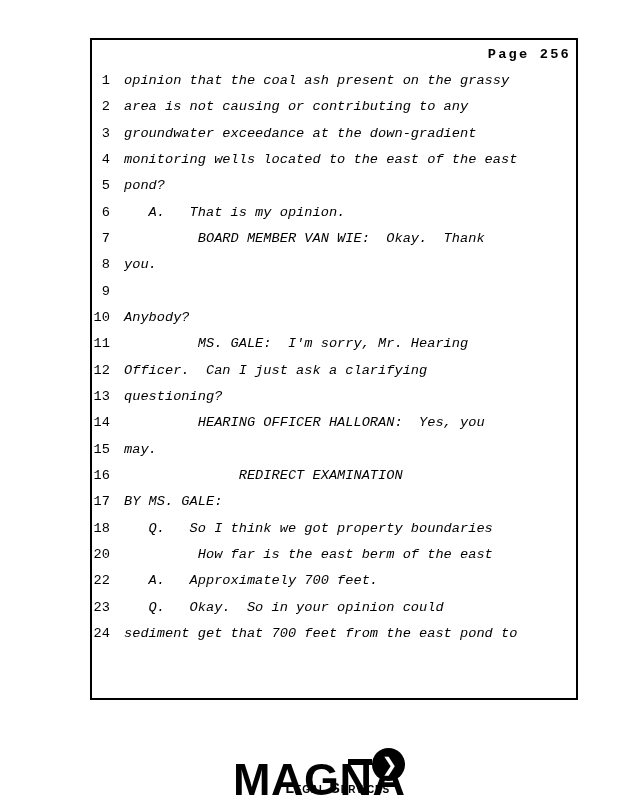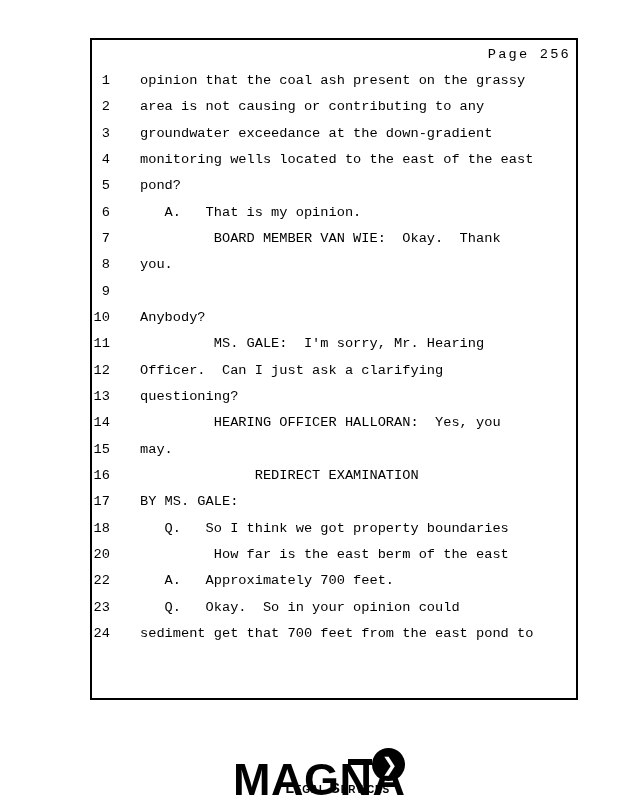--- a/index.html
+++ b/index.html
@@ -27,39 +27,41 @@
     overflow: hidden;
   }
   .page-label {
     margin-top: 6px;
     padding-right: 5px;
     text-align: right;
     font-size: 13.67px;
     letter-spacing: 2.2px;
     line-height: 18px;
     white-space: pre;
+    font-weight: bold;
   }
   .lines {
     margin-top: 4px;
   }
   .line {
     display: flex;
     line-height: 26.33px;
     font-size: 13.67px;
     white-space: pre;
   }
   .ln {
     display: inline-block;
     width: 18px;
     text-align: right;
     flex: none;
   }
   .lt {
-    margin-left: 30px;
+    margin-left: 14px;
     white-space: pre;
+    font-style: italic;
   }
   
   .logo {
     position: absolute;
     left: 190px;
     top: 738px;
     width: 250px;
     height: 62px;
   }
   .magna-text {

